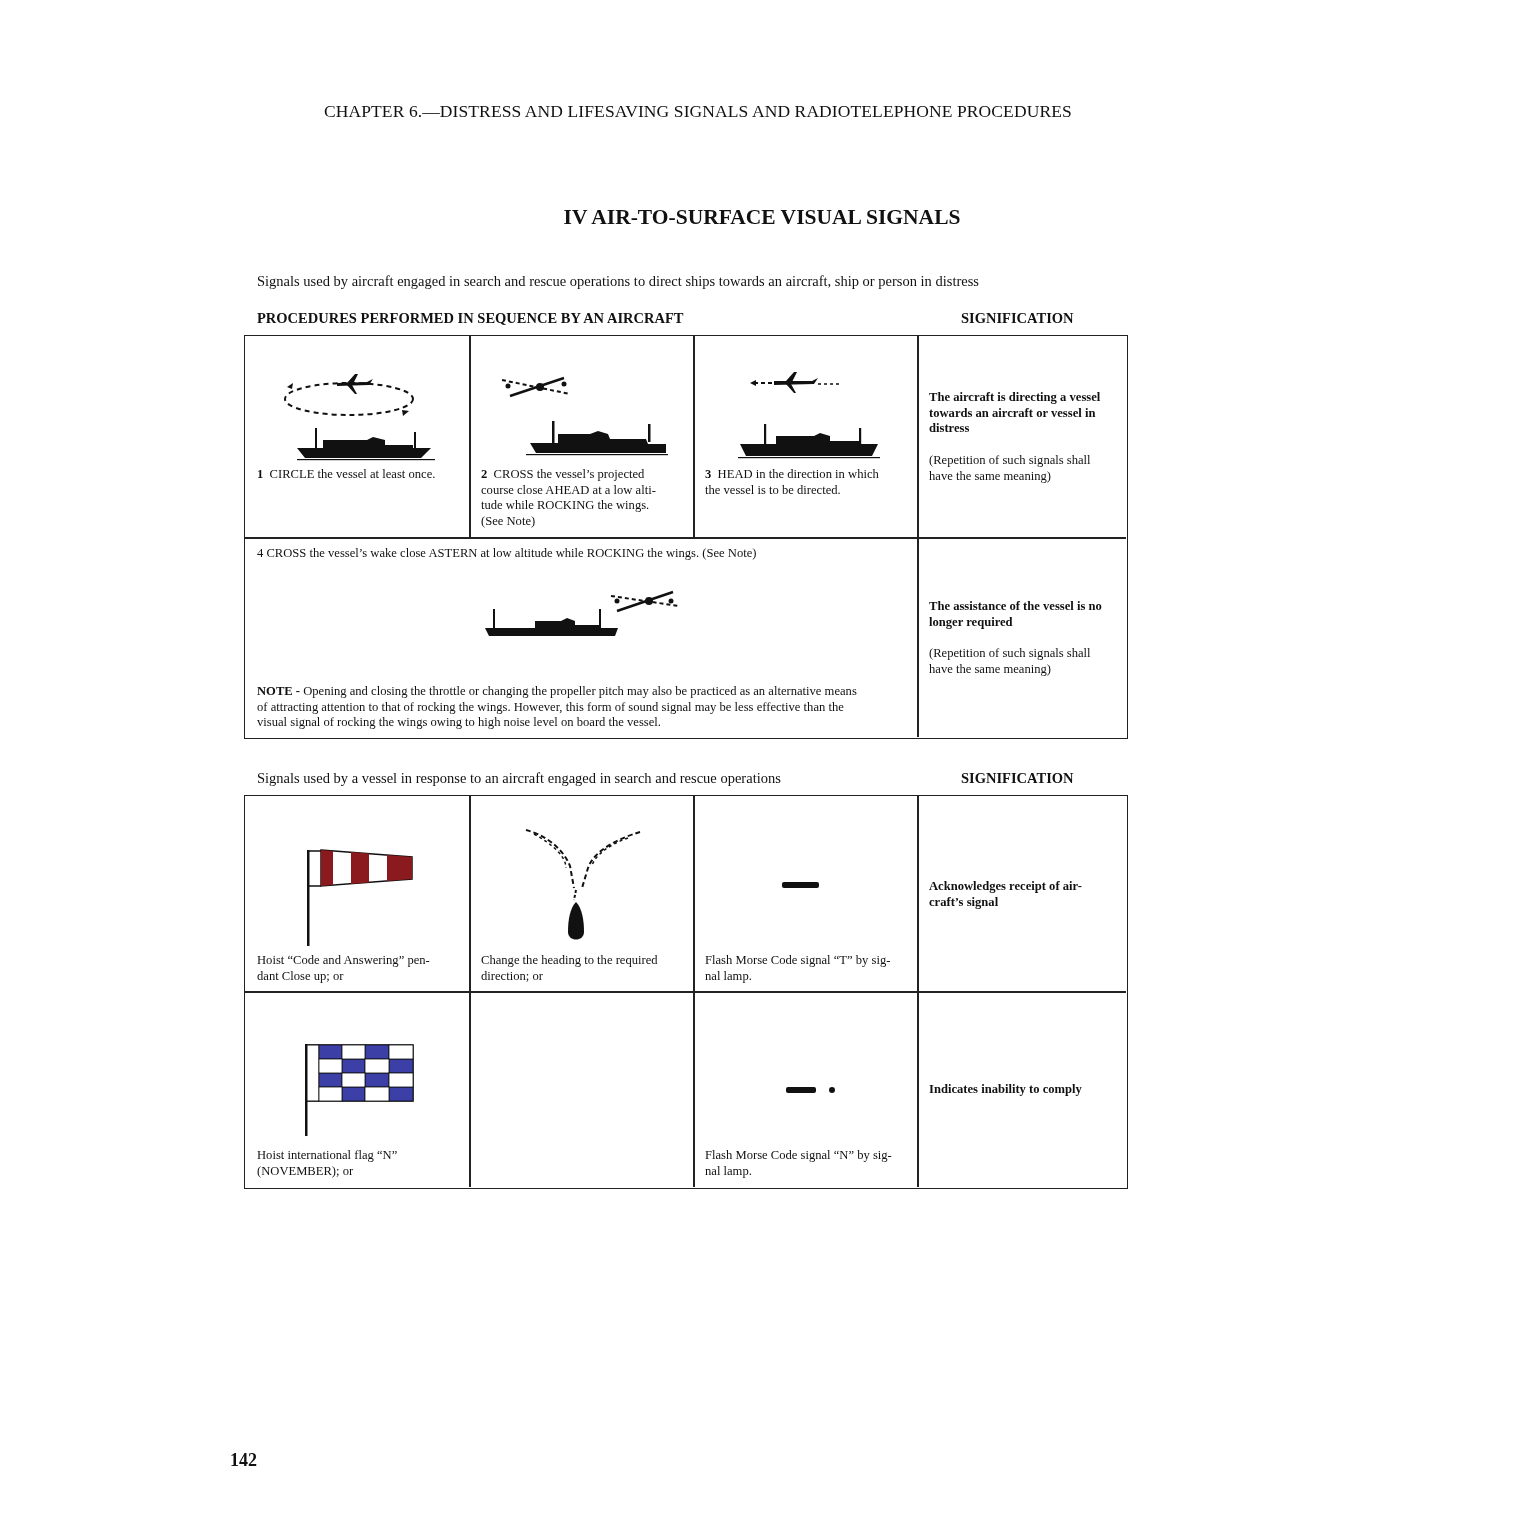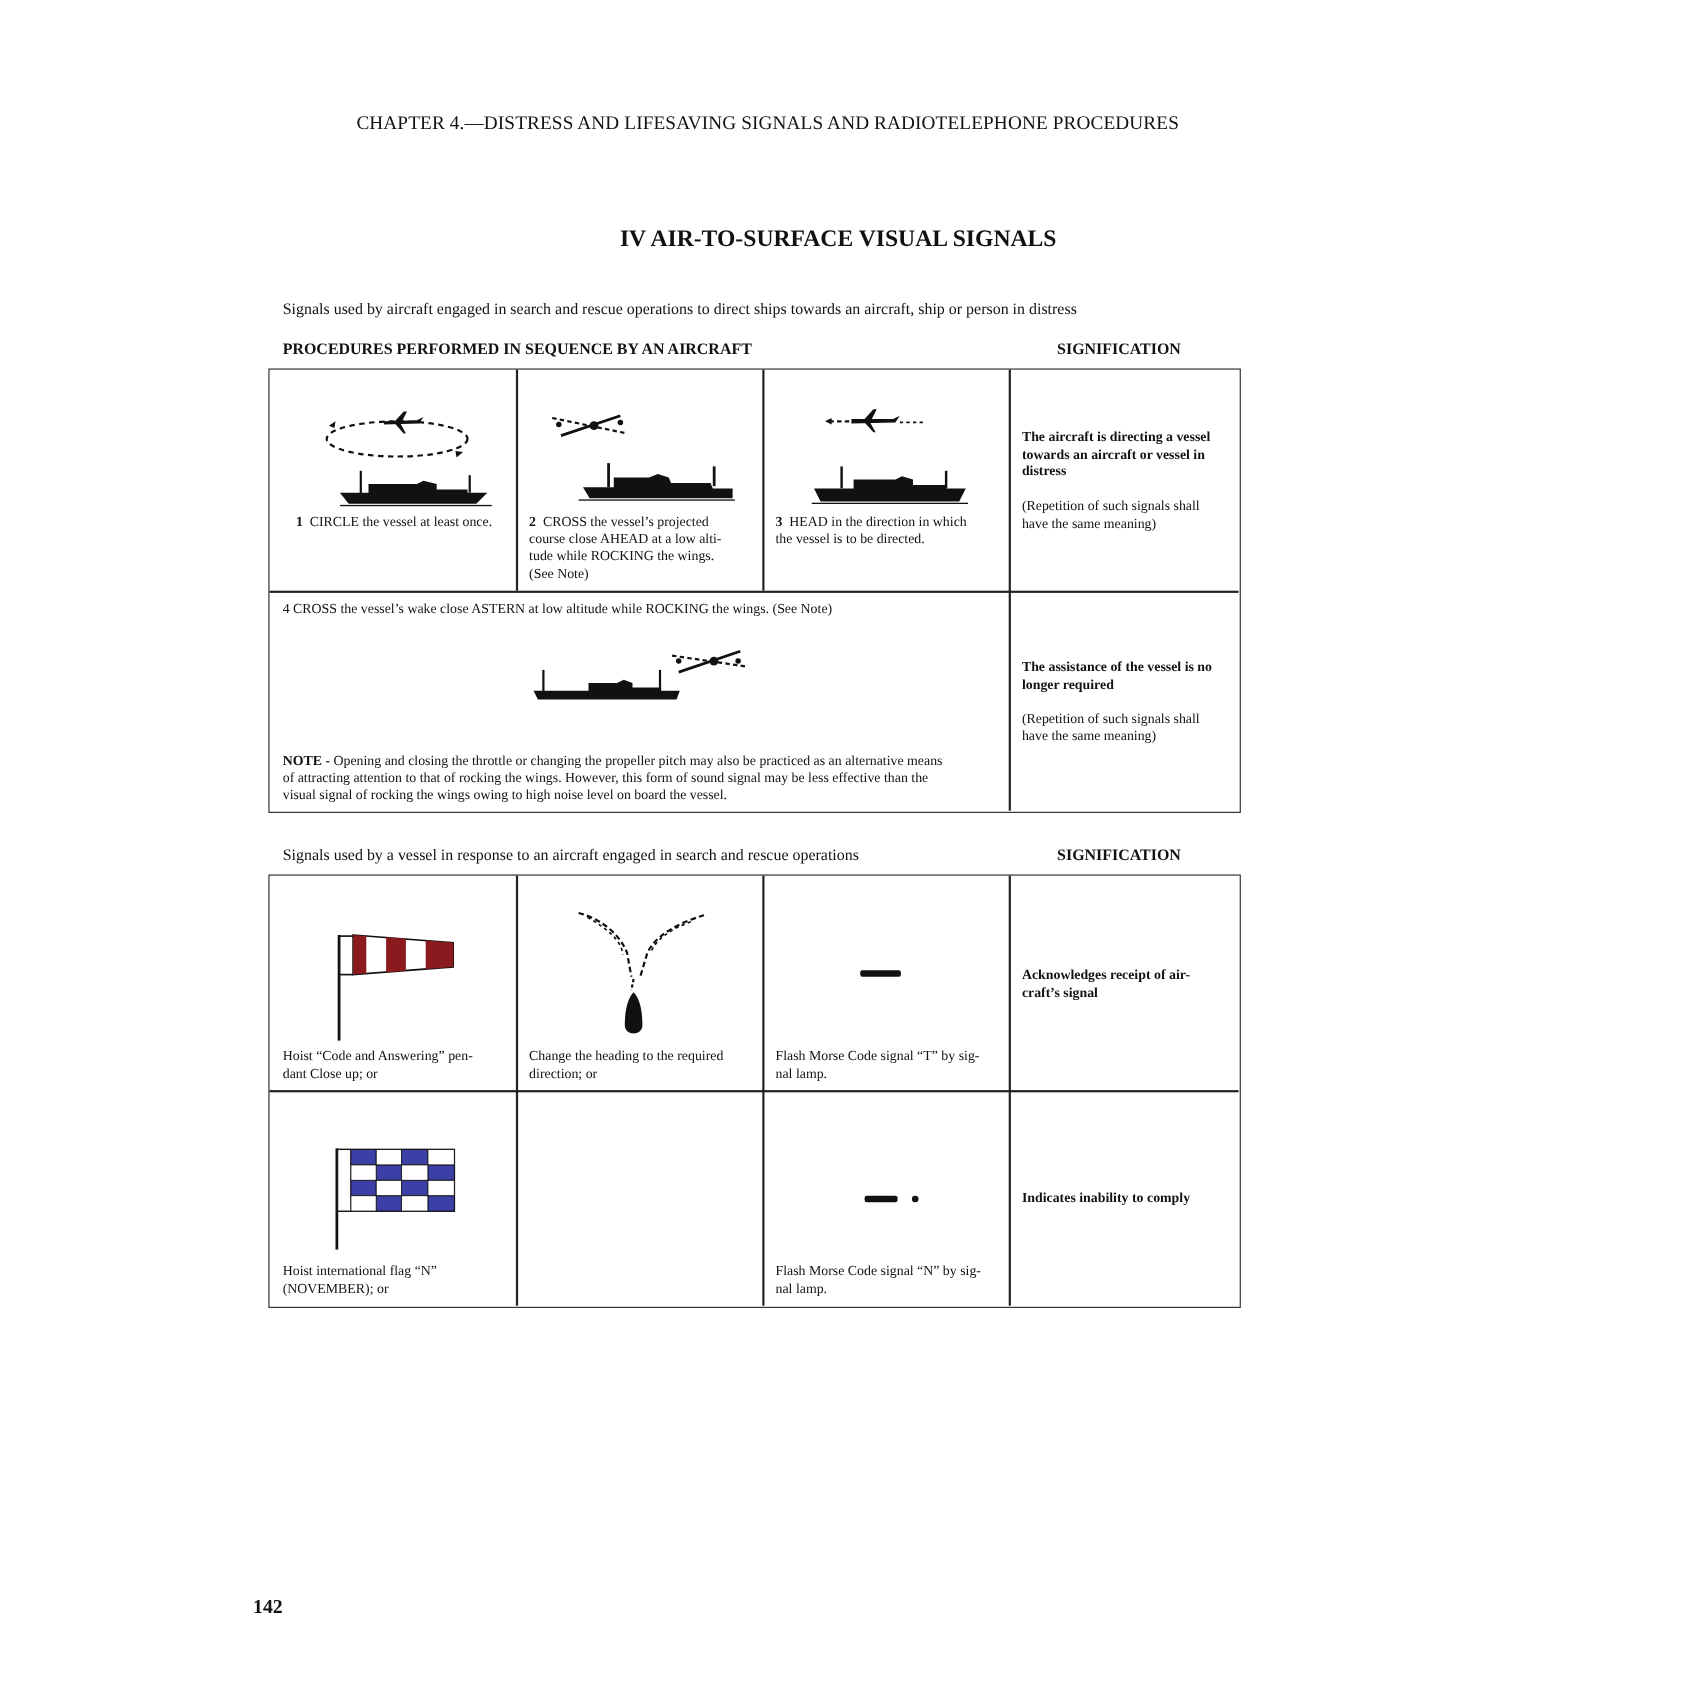--- a/index.html
+++ b/index.html
@@ -14,35 +14,35 @@
   .vline { position:absolute; width:1.5px; background:#222; }
   .hline { position:absolute; height:1.5px; background:#222; }
   .txt { position:absolute; font-size:12.6px; line-height:15.5px; }
   .bold { font-weight:bold; }
   svg { position:absolute; overflow:visible; }
   .pagenum { left:230px; top:1450px; font-size:18px;font-weight:bold; }
 </style>
 </head>
 <body>
 
-<div class="abs running-head">CHAPTER 4.—DISTRESS AND LIFESAVING SIGNALS AND RADIOTELEPHONE PROCEDURES</div>
+<div class="abs running-head">CHAPTER 6.—DISTRESS AND LIFESAVING SIGNALS AND RADIOTELEPHONE PROCEDURES</div>
 
 <div class="abs title">IV AIR-TO-SURFACE VISUAL SIGNALS</div>
 
 <div class="abs intro">Signals used by aircraft engaged in search and rescue operations to direct ships towards an aircraft, ship or person in distress</div>
 <div class="abs hdr" style="left:257px; top:310px;">PROCEDURES PERFORMED IN SEQUENCE BY AN AIRCRAFT</div>
 <div class="abs hdr" style="left:961px; top:310px;">SIGNIFICATION</div>
 
 <div class="abs tbl" style="left:244px; top:335px; width:884px; height:404px;">
   <div class="vline" style="left:224px; top:0; height:201px;"></div>
   <div class="vline" style="left:448px; top:0; height:201px;"></div>
   <div class="vline" style="left:672px; top:0; height:401px;"></div>
   <div class="hline" style="left:0; top:201px; width:881px;"></div>
 
-  <div class="cell" style="left:12px; top:0; width:224px; height:201px;font-family:Liberation Serif, serif;">
+  <div class="cell" style="left:0; top:0; width:224px; height:201px;font-family:Liberation Serif, serif;">
     <svg width="224" height="135" style="left:0;top:0;">
       <ellipse cx="104" cy="63" rx="64" ry="16" fill="none" stroke="#111" stroke-width="2" stroke-dasharray="5,4"></ellipse>
       <path d="M92,47 L122,46 L128,43 L124,49 L92,50 Z" fill="#111"></path>
       <path d="M102,47 L110,38 L113,38 L108,48 Z M102,49 L110,58 L112,58 L107,49 Z" fill="#111"></path>
       <path d="M42,51 L48,47 L47,53 Z" fill="#111"></path>
       <path d="M164,75 L158,80 L157,74 Z" fill="#111"></path>
       <path d="M52,112 L60,122 L176,122 L186,112 L168,112 L168,109 L140,109 L140,104 L128,101 L122,104 L78,104 L78,112 Z" fill="#111"></path>
       <rect x="70" y="92" width="2" height="22" fill="#111"></rect>
       <rect x="169" y="96" width="2" height="16" fill="#111"></rect>
       <rect x="52" y="123" width="138" height="1.2" fill="#111"></rect>

